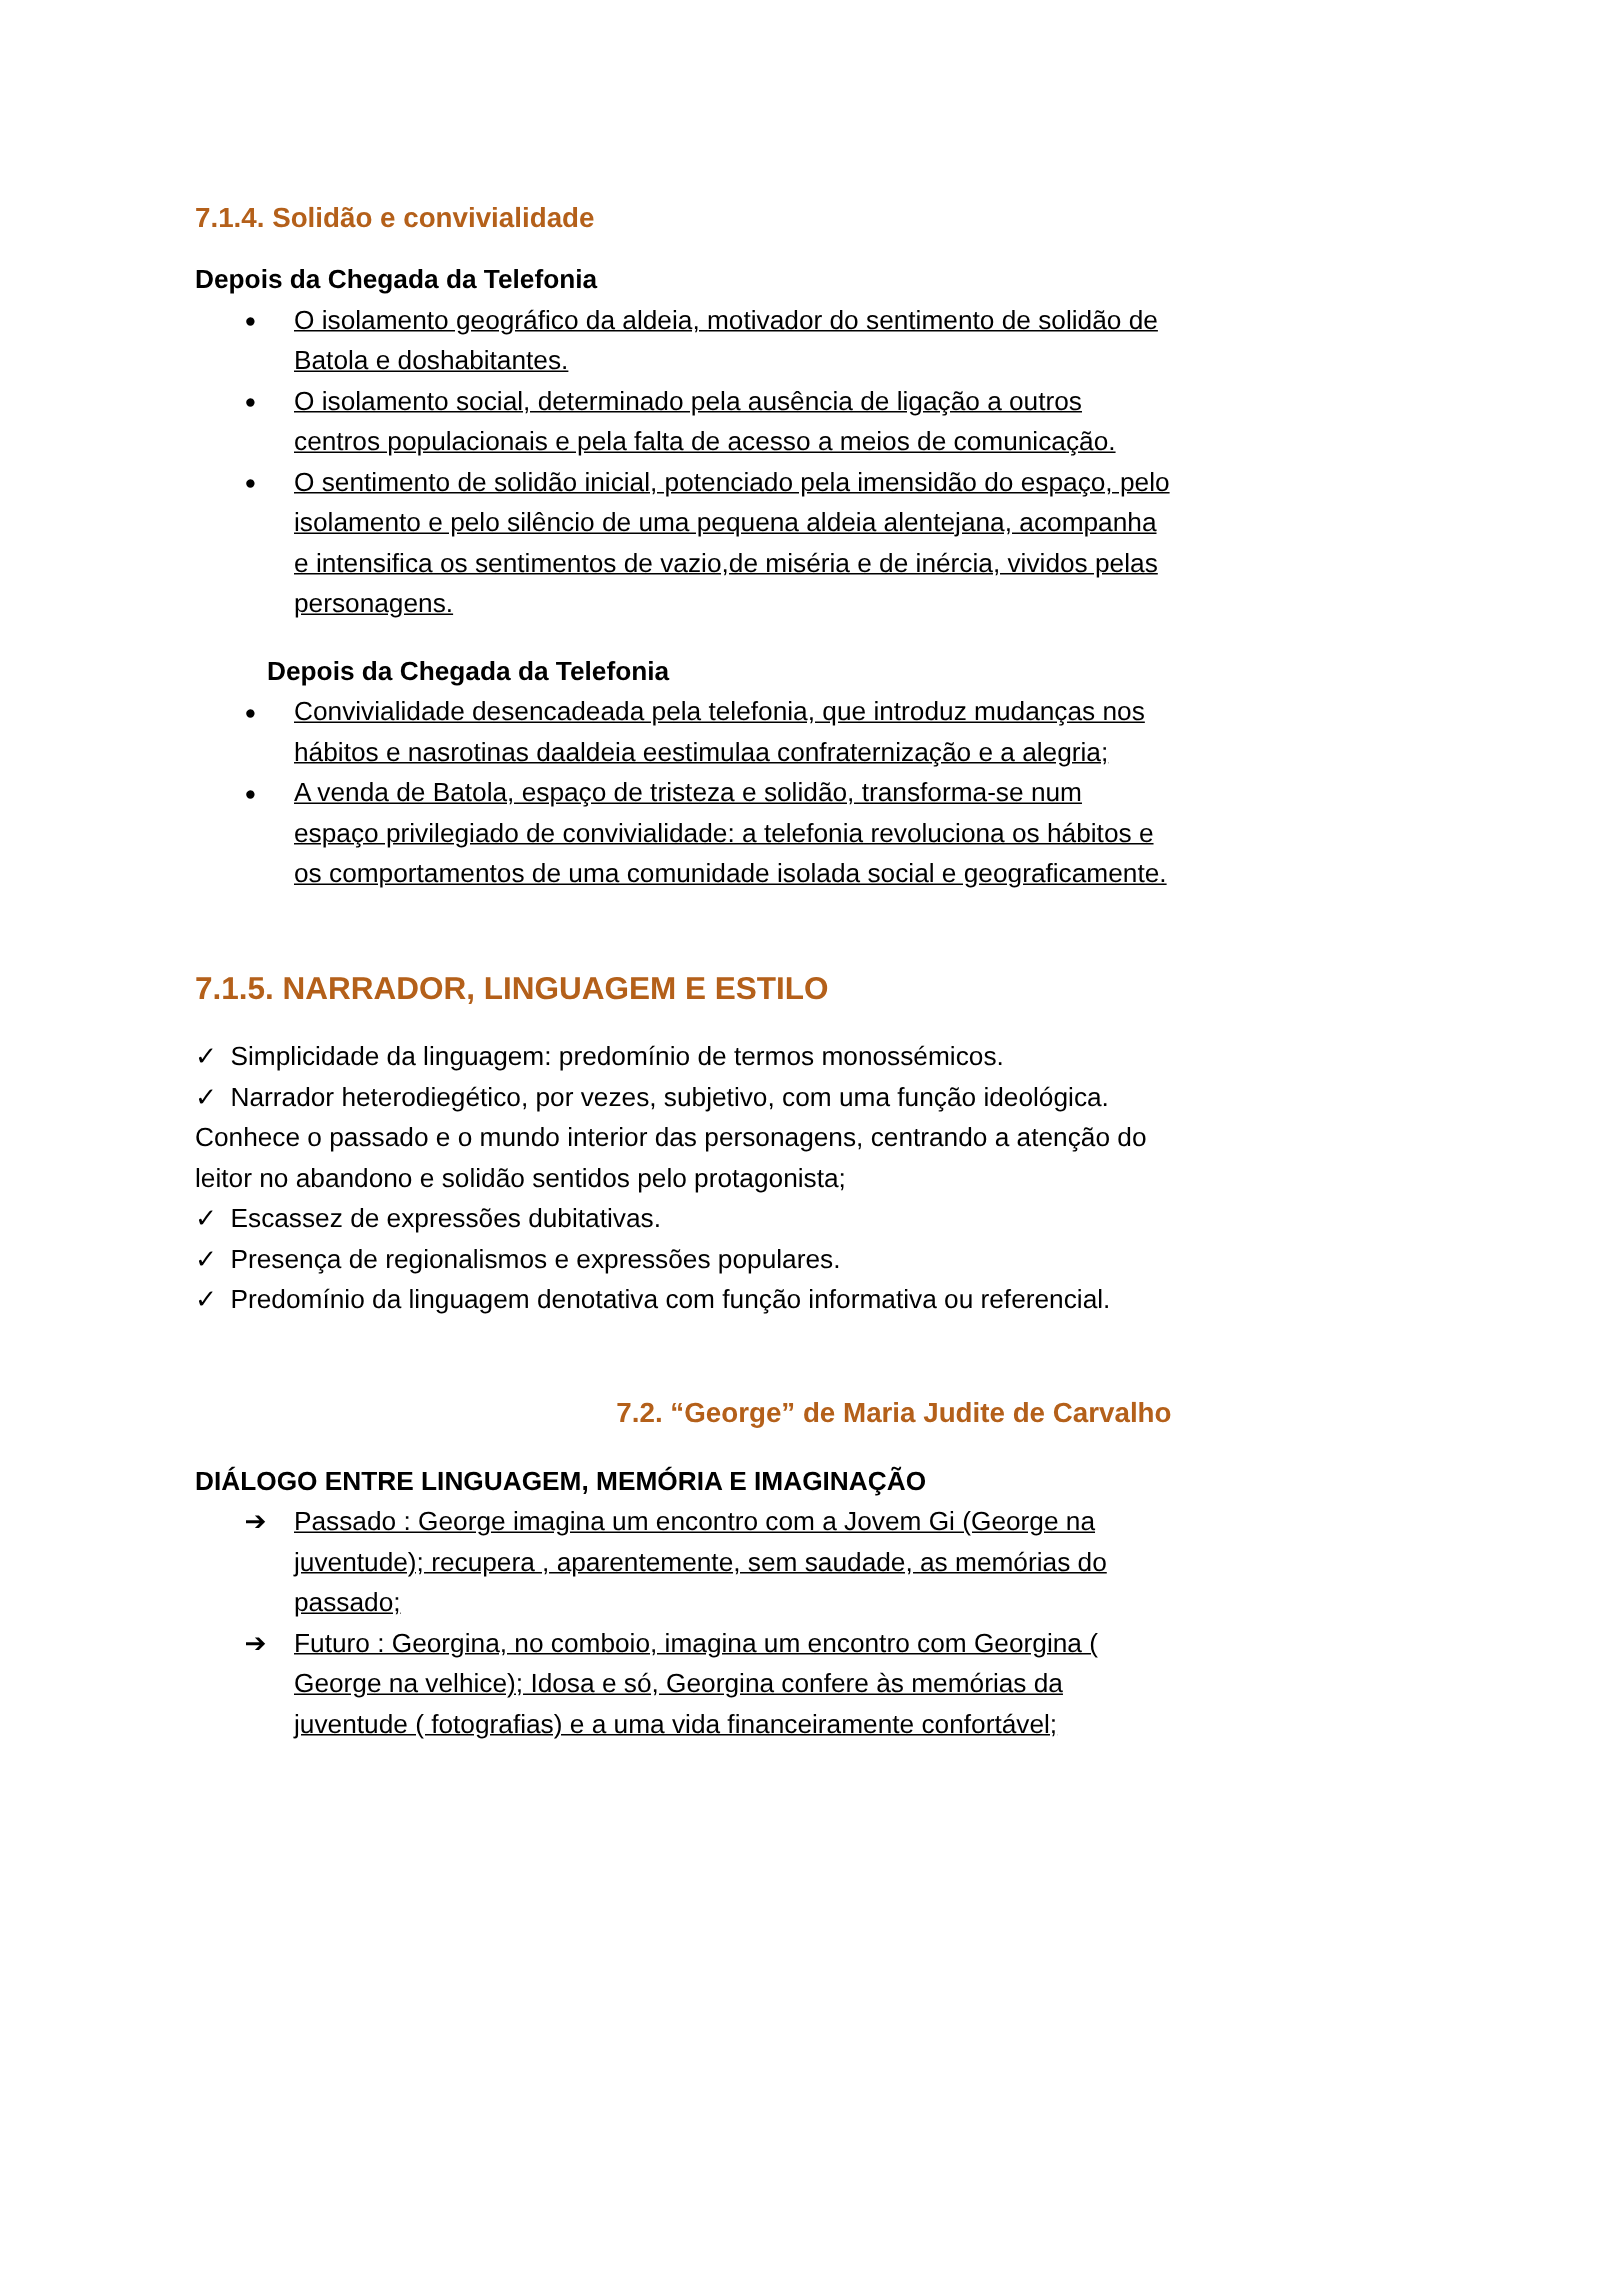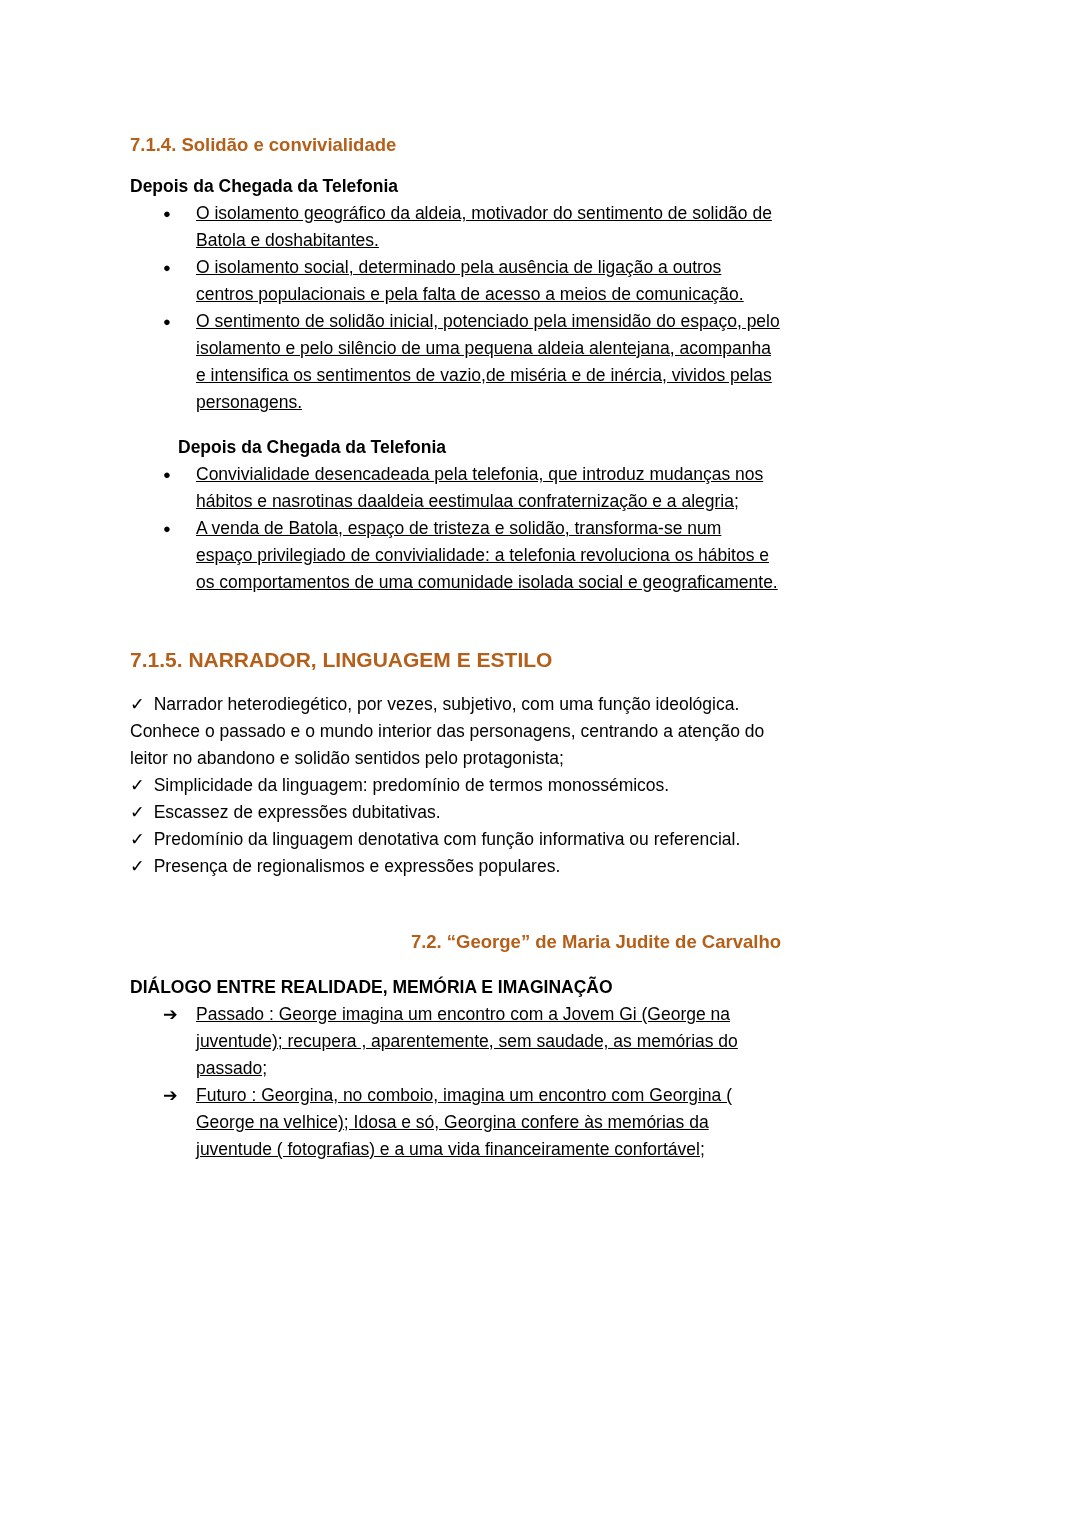--- a/index.html
+++ b/index.html
@@ -111,30 +111,30 @@
       <li class="item">
         <span class="marker dot">●</span>
         <span class="item-text">A venda de Batola, espaço de tristeza e solidão, transforma-se num espaço privilegiado de convivialidade: a telefonia revoluciona os hábitos e os comportamentos de uma comunidade isolada social e geograficamente.</span>
       </li>
     </ul>
   </div>
 
   <div class="section">
     <h2 class="h-large">7.1.5. NARRADOR, LINGUAGEM E ESTILO</h2>
 
+    <p class="line"><span class="check">✓</span><span>Simplicidade da linguagem: predomínio de termos monossémicos.</span></p>
     <p class="line"><span class="check">✓</span><span>Narrador heterodiegético, por vezes, subjetivo, com uma função ideológica. Conhece o passado e o mundo interior das personagens, centrando a atenção do leitor no abandono e solidão sentidos pelo protagonista;</span></p>
-    <p class="line"><span class="check">✓</span><span>Simplicidade da linguagem: predomínio de termos monossémicos.</span></p>
     <p class="line"><span class="check">✓</span><span>Escassez de expressões dubitativas.</span></p>
+    <p class="line"><span class="check">✓</span><span>Presença de regionalismos e expressões populares.</span></p>
     <p class="line"><span class="check">✓</span><span>Predomínio da linguagem denotativa com função informativa ou referencial.</span></p>
-    <p class="line"><span class="check">✓</span><span>Presença de regionalismos e expressões populares.</span></p>
   </div>
 
   <div class="section">
     <h3 class="h-small h-72">7.2. “George” de Maria Judite de Carvalho</h3>
-    <p class="subhead caps-sub">DIÁLOGO ENTRE REALIDADE, MEMÓRIA E IMAGINAÇÃO</p>
+    <p class="subhead caps-sub">DIÁLOGO ENTRE LINGUAGEM, MEMÓRIA E IMAGINAÇÃO</p>
 
 
     <ul class="plain">
       <li class="item">
         <span class="marker">➔</span>
         <span class="item-text">Passado : George imagina um encontro com a Jovem Gi (George na juventude); recupera , aparentemente, sem saudade, as memórias do passado;</span>
       </li>
       <li class="item">
         <span class="marker">➔</span>
         <span class="item-text">Futuro : Georgina, no comboio, imagina um encontro com Georgina ( George na velhice); Idosa e só, Georgina confere às memórias da juventude ( fotografias) e a uma vida financeiramente confortável;</span>

